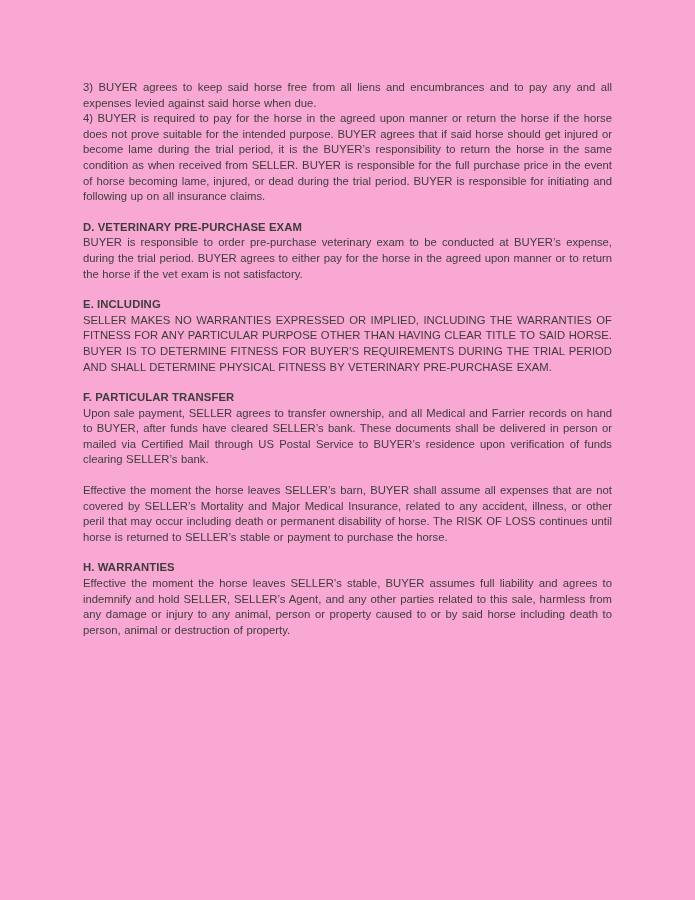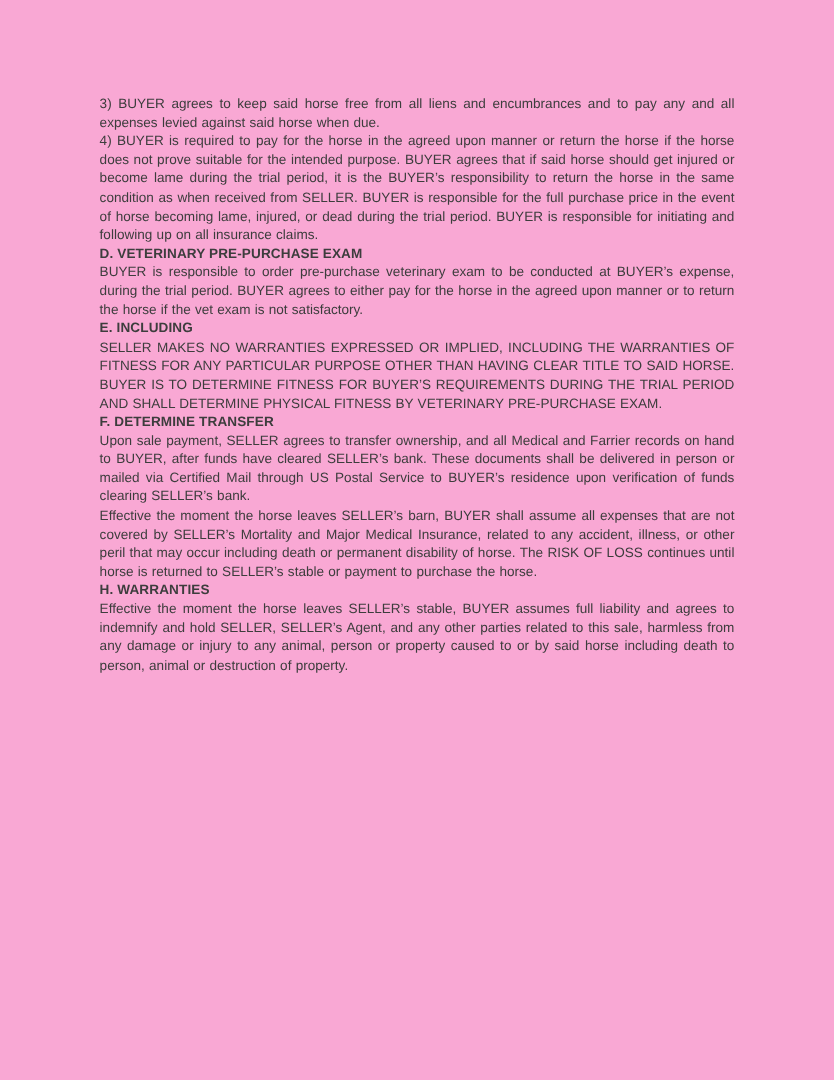--- a/index.html
+++ b/index.html
@@ -20,20 +20,21 @@
     line-height: 15.6px;
     color: #3d3d3d;
     overflow: hidden;
   }
   .para {
     margin: 0;
     text-align: justify;
     word-spacing: 0.4px;
   }
   .section {
+    margin-top: 15px;
   }
   .section-heading {
     margin: 0;
     font-size: 11.3px;
     font-weight: bold;
     text-align: left;
     letter-spacing: 0.1px;
   }
   .section-body {
     margin: 0;
@@ -54,21 +55,21 @@
     <h3 class="section-heading">D. VETERINARY PRE-PURCHASE EXAM</h3>
     <p class="section-body">BUYER is responsible to order pre-purchase veterinary exam to be conducted at BUYER’s expense, during the trial period. BUYER agrees to either pay for the horse in the agreed upon manner or to return the horse if the vet exam is not satisfactory.</p>
   </div>
 
   <div class="section">
     <h3 class="section-heading">E. INCLUDING</h3>
     <p class="section-body">SELLER MAKES NO WARRANTIES EXPRESSED OR IMPLIED, INCLUDING THE WARRANTIES OF FITNESS FOR ANY PARTICULAR PURPOSE OTHER THAN HAVING CLEAR TITLE TO SAID HORSE. BUYER IS TO DETERMINE FITNESS FOR BUYER’S REQUIREMENTS DURING THE TRIAL PERIOD AND SHALL DETERMINE PHYSICAL FITNESS BY VETERINARY PRE-PURCHASE EXAM.</p>
   </div>
 
   <div class="section">
-    <h3 class="section-heading">F. DETERMINE TRANSFER</h3>
+    <h3 class="section-heading">F. PARTICULAR TRANSFER</h3>
     <p class="section-body">Upon sale payment, SELLER agrees to transfer ownership, and all Medical and Farrier records on hand to BUYER, after funds have cleared SELLER’s bank. These documents shall be delivered in person or mailed via Certified Mail through US Postal Service to BUYER’s residence upon verification of funds clearing SELLER’s bank.</p>
   </div>
 
   <div class="section">
     <p class="section-body">Effective the moment the horse leaves SELLER’s barn, BUYER shall assume all expenses that are not covered by SELLER’s Mortality and Major Medical Insurance, related to any accident, illness, or other peril that may occur including death or permanent disability of horse. The RISK OF LOSS continues until horse is returned to SELLER’s stable or payment to purchase the horse.</p>
   </div>
 
   <div class="section">
     <h3 class="section-heading">H. WARRANTIES</h3>
     <p class="section-body">Effective the moment the horse leaves SELLER’s stable, BUYER assumes full liability and agrees to indemnify and hold SELLER, SELLER’s Agent, and any other parties related to this sale, harmless from any damage or injury to any animal, person or property caused to or by said horse including death to person, animal or destruction of property.</p>

